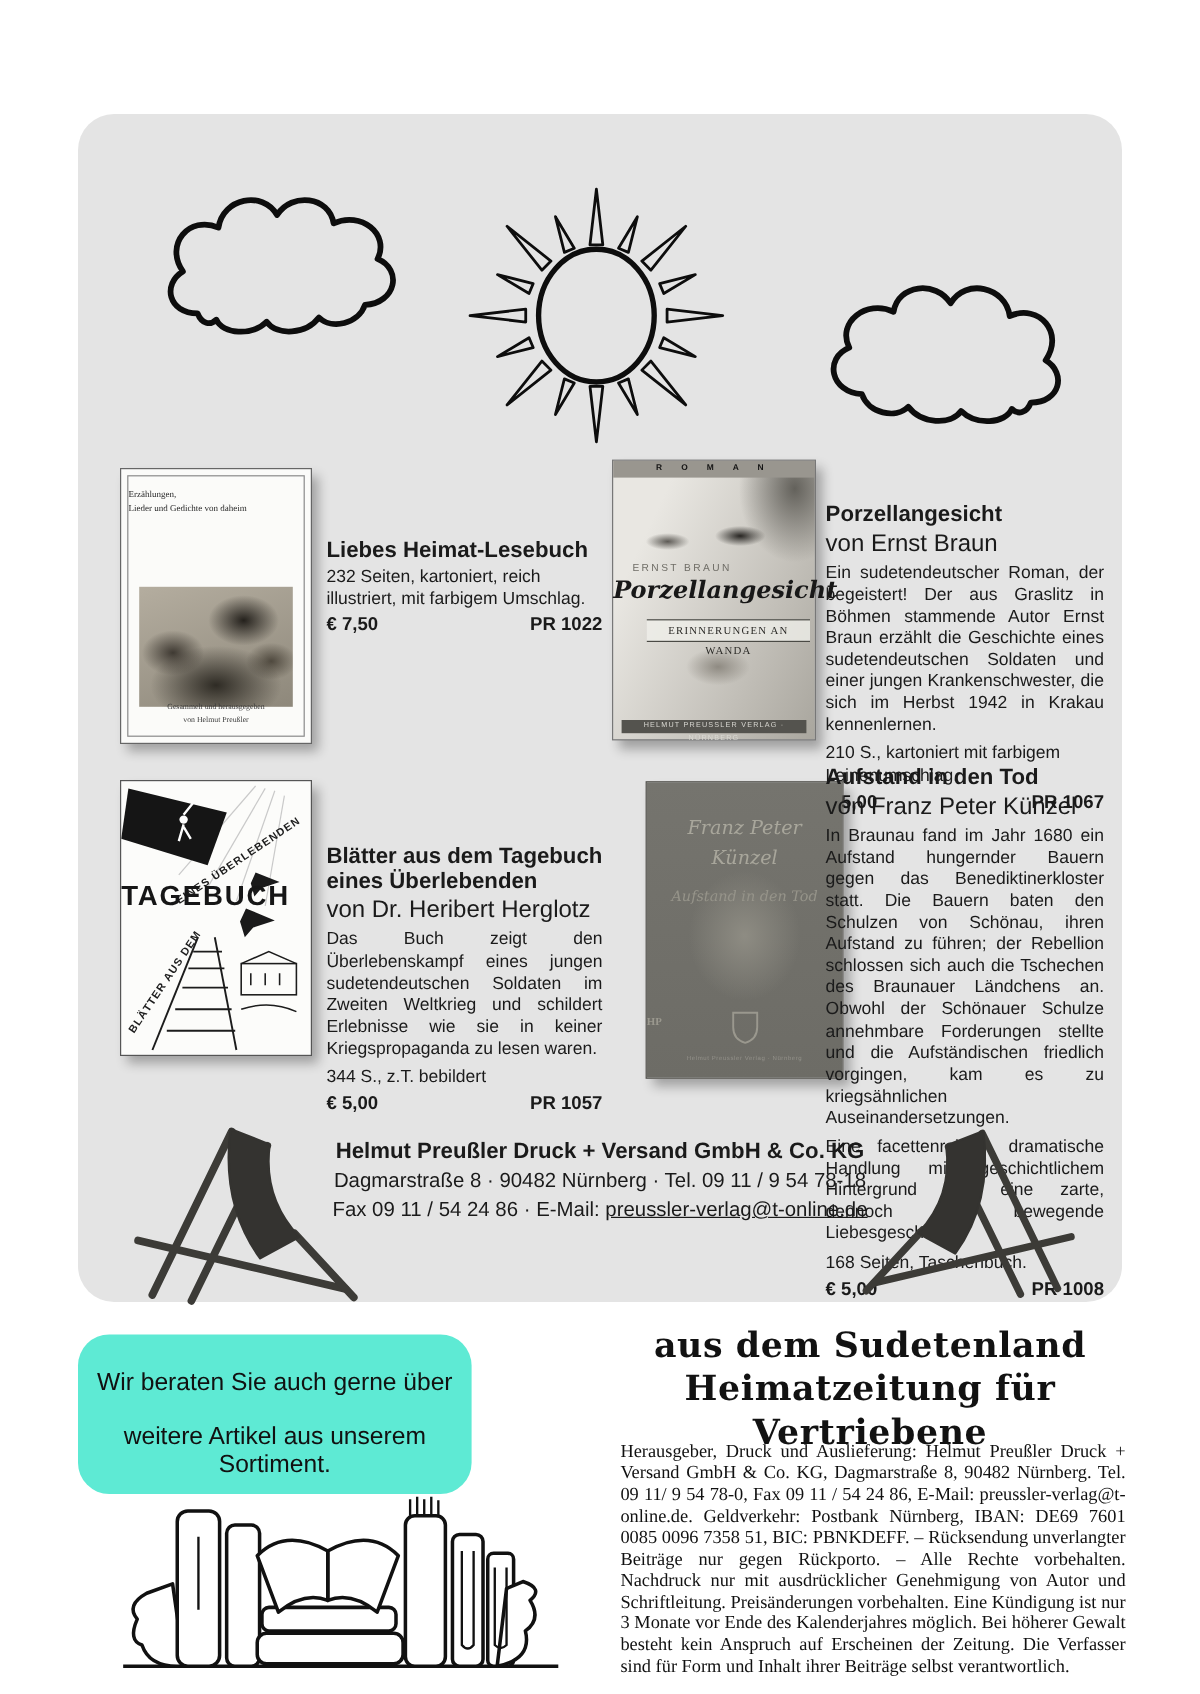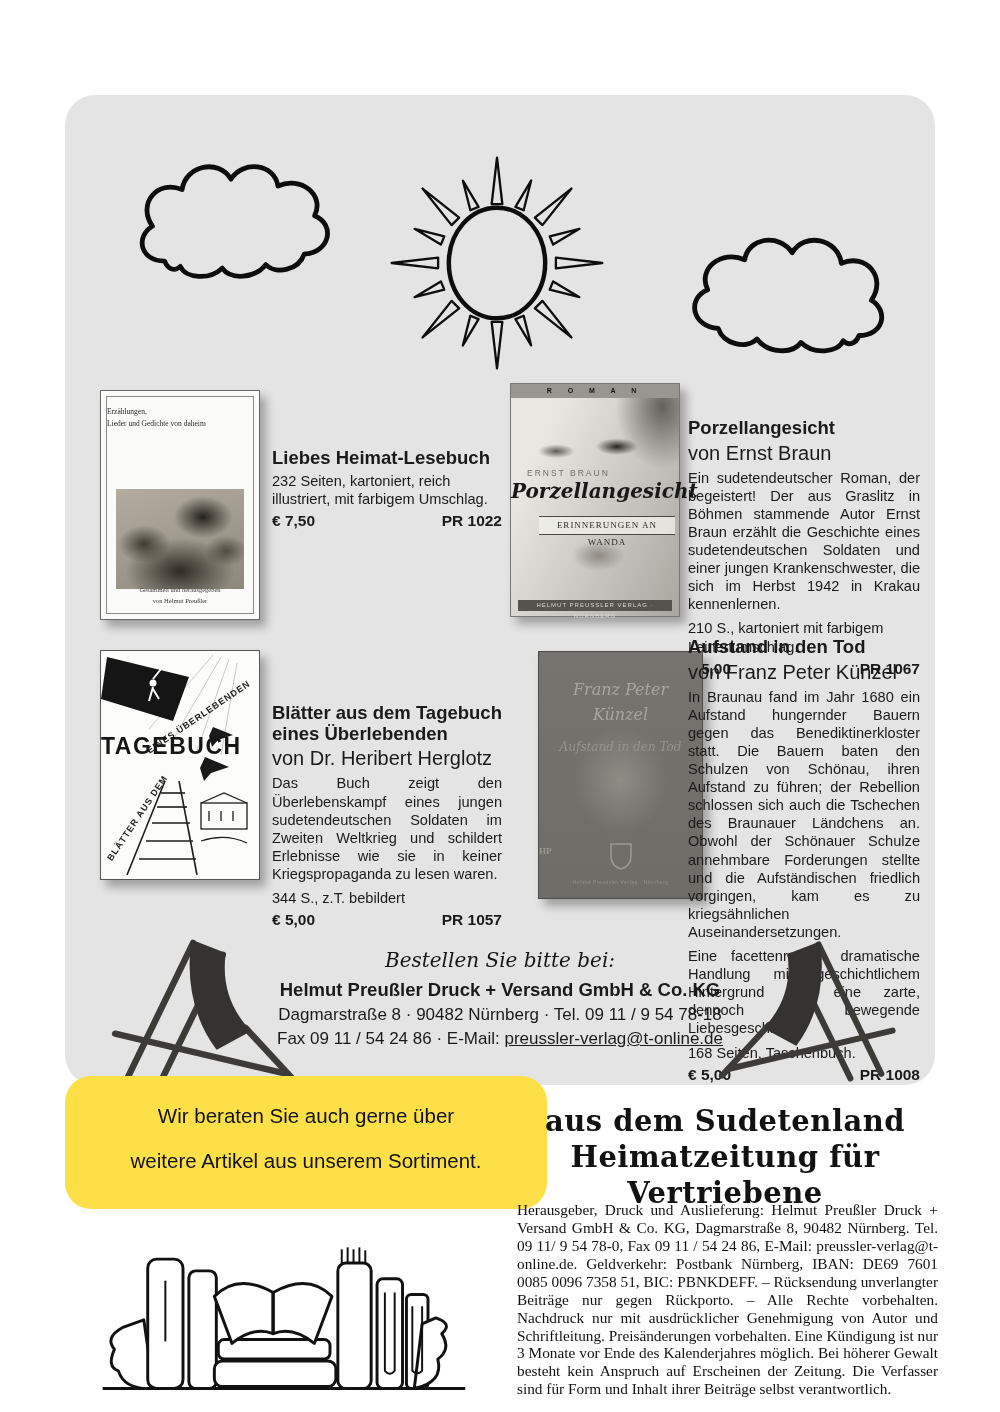--- a/index.html
+++ b/index.html
@@ -100,22 +100,22 @@
   .deckchair-right { left:712px; top:935px; width:198px; height:150px; transform:scaleX(-1); }
 
   
   .order { position:absolute; left:230px; top:948px; width:540px; text-align:center; }
   .order-lead { margin:0 0 7px 0; font-family:"DejaVu Serif", serif; font-style:italic; font-size:20px; color:#161616; }
   .order-company { margin:0 0 4px 0; font-size:18.5px; font-weight:bold; }
   .order-line { margin:0 0 4px 0; font-size:17px; }
   .email { text-decoration:underline; cursor:pointer; }
 
   
-  .promo { position:absolute; left:65px; top:1076px; width:482px; height:133px;
-           background:#fde047; border-radius:26px; text-align:center; }
+  .promo { position:absolute; left:65px; top:1112px; width:328px; height:133px;
+           background:#5eead4; border-radius:26px; text-align:center; }
   .promo p { margin:0; font-size:20.5px; color:#111; }
   .promo .l1 { padding-top:28px; }
   .promo .l2 { padding-top:21px; }
   .books-art { position:absolute; left:85px; top:1222px; width:392px; height:185px; }
 
   
   .np-title { position:absolute; left:505px; top:1104px; width:440px; text-align:center;
               font-family:"DejaVu Serif", serif; font-weight:bold; font-size:29px; line-height:1.24;
               color:#121212; letter-spacing:0.5px; }
   .imprint { position:absolute; left:517px; top:1186px; width:421px;
@@ -292,21 +292,20 @@
     <g stroke="#3c3b37" stroke-width="6.5" stroke-linecap="round" fill="none">
       <line x1="97" y1="10" x2="30" y2="148"></line>
       <line x1="127" y1="22" x2="63" y2="153"></line>
       <line x1="18" y1="102" x2="193" y2="143"></line>
       <line x1="150" y1="96" x2="200" y2="150"></line>
     </g>
     <path d="M96 8 L129 21 Q123 66 154 99 L121 117 Q88 72 96 8 Z" fill="#343330" stroke="#343330" stroke-width="2" stroke-linejoin="round"></path>
   </svg>
 
   <div class="order">
-    <p class="order-lead">Bestellen Sie bitte bei:</p>
     <p class="order-company">Helmut Preußler Druck + Versand GmbH &amp; Co. KG</p>
     <p class="order-line">Dagmarstraße 8 · 90482 Nürnberg · Tel. 09 11 / 9 54 78-18</p>
     <p class="order-line">
       <span>Fax 09 11 / 54 24 86 · E-Mail: </span><span class="email">preussler-verlag@t-online.de</span>
     </p>
   </div>
 
   <div class="promo">
     <p class="l1">Wir beraten Sie auch gerne über</p>
     <p class="l2">weitere Artikel aus unserem Sortiment.</p>

